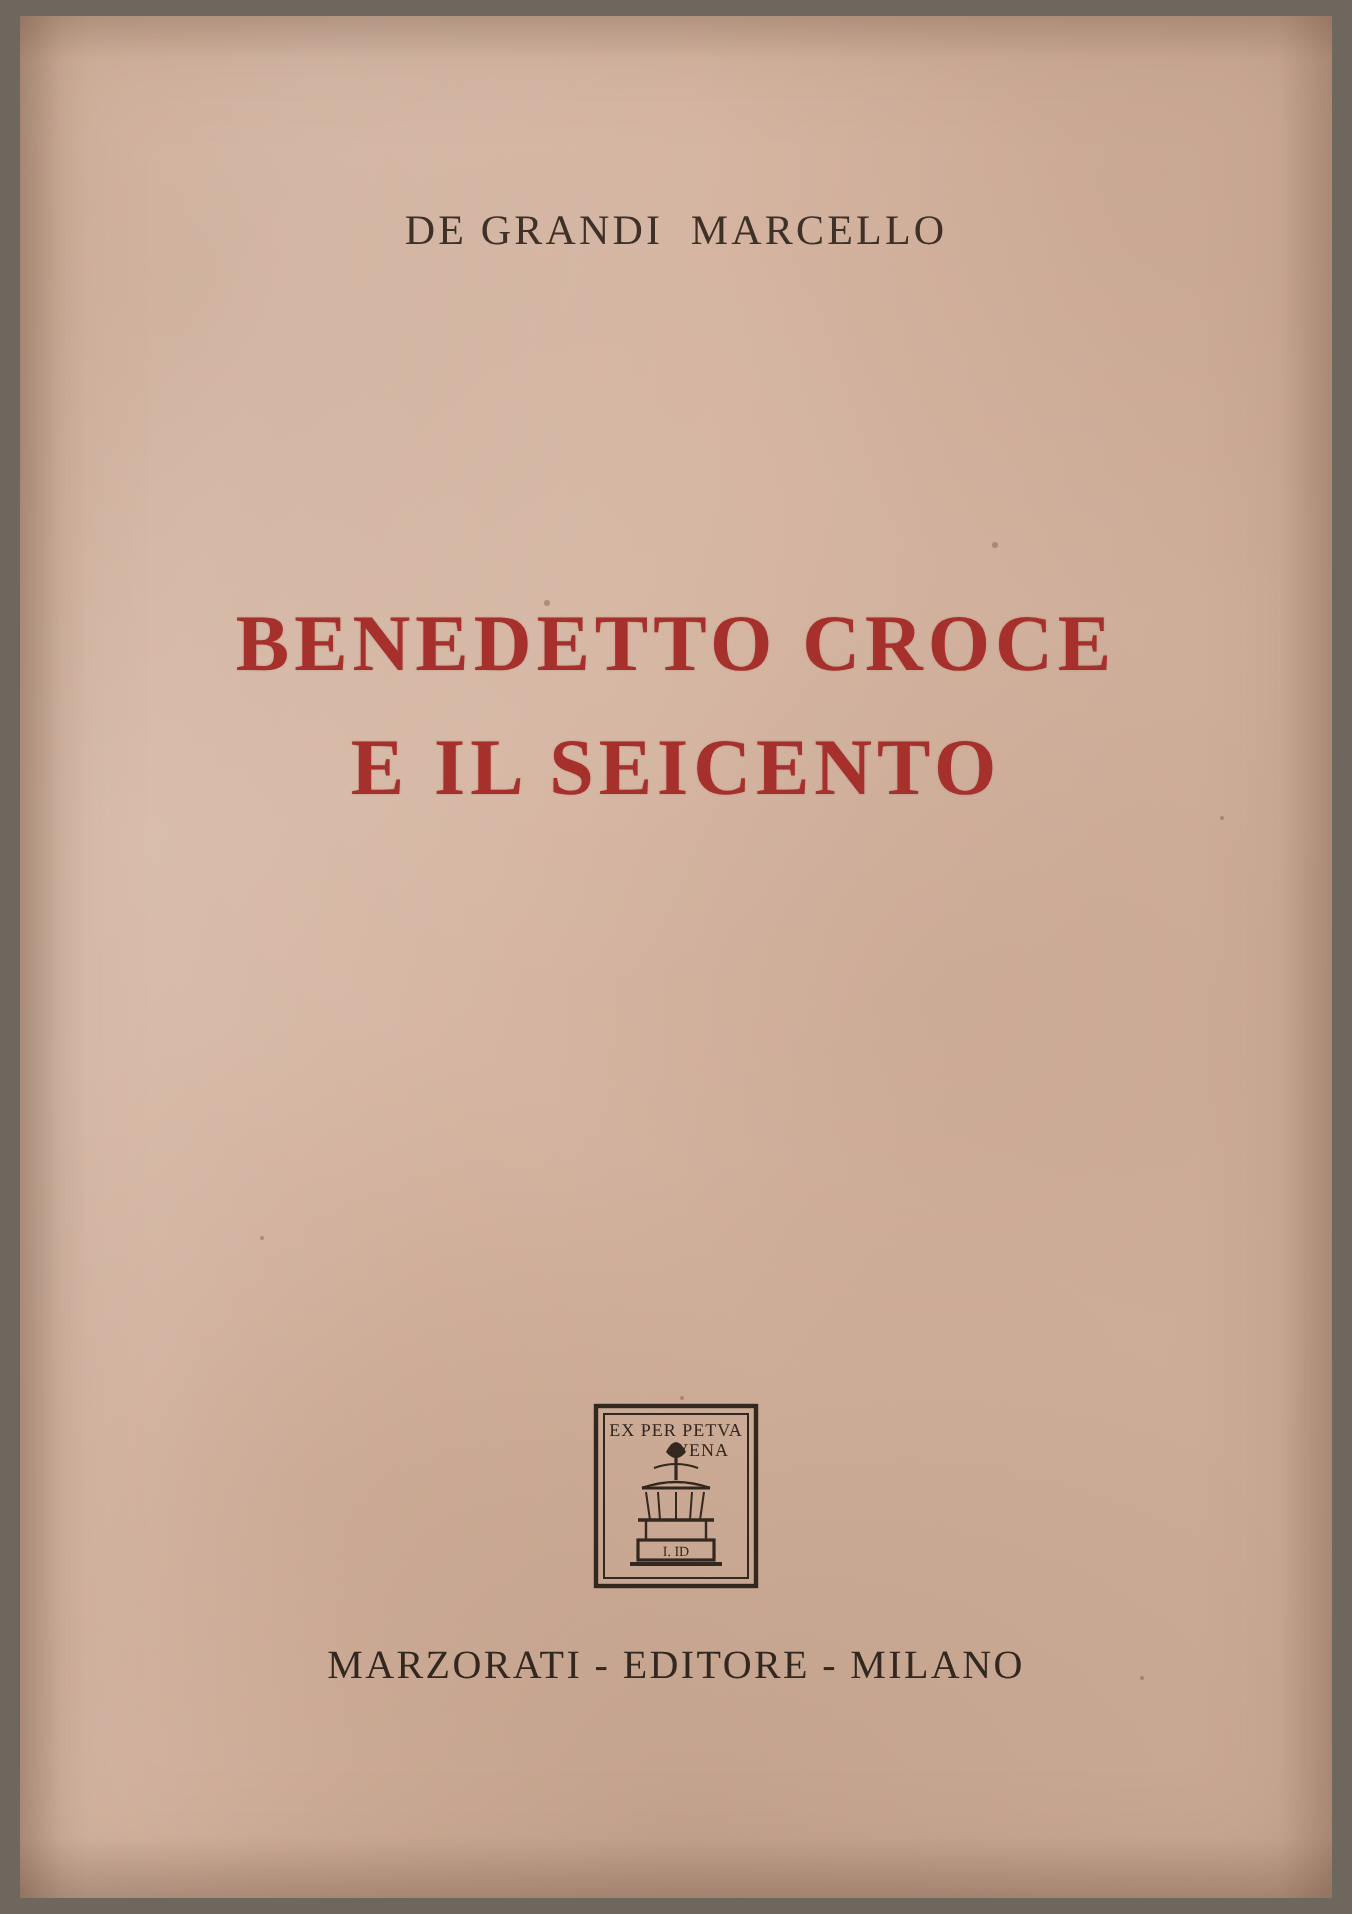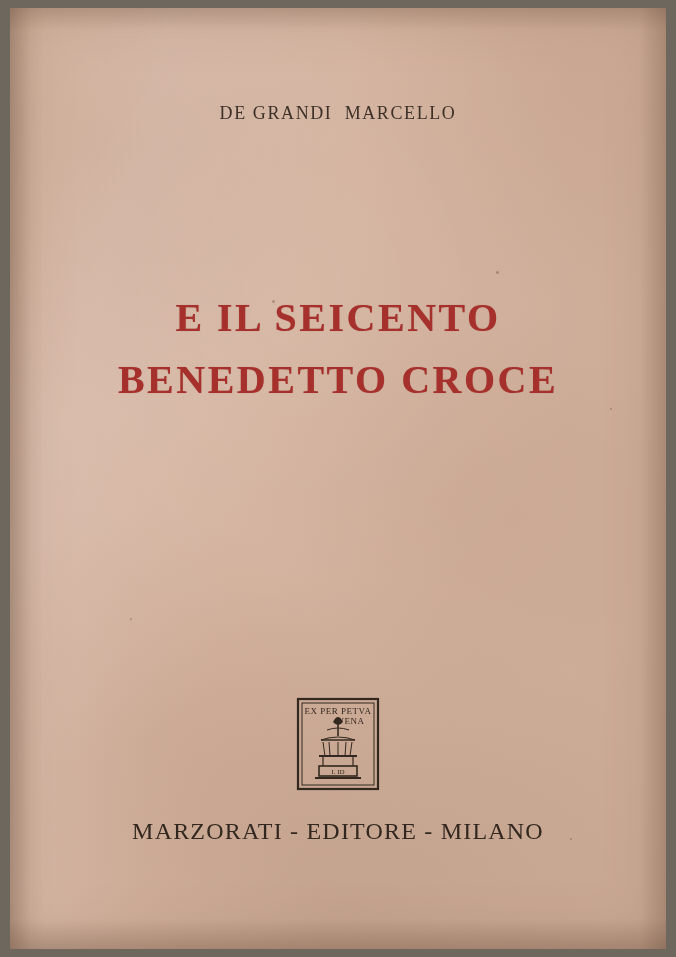--- a/index.html
+++ b/index.html
@@ -84,21 +84,21 @@
     position: absolute;
     inset: 0;
     display: flex;
     flex-direction: column;
     align-items: center;
     z-index: 3;
   }
 
   .author {
     margin-top: 95px;
-    font-size: 18px;
+    font-size: 21px;
     letter-spacing: 1.6px;
     color: #3d3128;
     font-family: "Liberation Serif", serif;
     text-align: center;
     white-space: pre;
   }
 
   .title-block {
     margin-top: 163px;
     text-align: center;
@@ -119,21 +119,21 @@
     margin-top: 285px;
     width: 86px;
     height: 96px;
     display: flex;
     align-items: flex-start;
     justify-content: center;
   }
 
   .publisher {
     margin-top: 26px;
-    font-size: 24px;
+    font-size: 20px;
     letter-spacing: 1.2px;
     color: #33281f;
     font-family: "Liberation Serif", serif;
     white-space: pre;
   }
 
   
   .speck {
     position: absolute;
     border-radius: 50%;
@@ -158,22 +158,22 @@
     <div class="speck" style="left:600px;top:400px;width:2px;height:2px;"></div>
     <div class="speck" style="left:120px;top:610px;width:2px;height:2px;"></div>
     <div class="speck" style="left:330px;top:690px;width:2px;height:2px;"></div>
     <div class="speck" style="left:560px;top:830px;width:2px;height:2px;"></div>
 
     <div class="content">
 
       <div class="author">DE GRANDI  MARCELLO</div>
 
       <div class="title-block">
+        <div class="title-line">BENEDETTO CROCE</div>
         <div class="title-line">E IL SEICENTO</div>
-        <div class="title-line">BENEDETTO CROCE</div>
       </div>
 
       <div class="logo-wrap">
         <svg width="86" height="96" viewBox="0 0 86 96" xmlns="http://www.w3.org/2000/svg">
           <rect x="3" y="3" width="80" height="90" fill="none" stroke="#33281f" stroke-width="2.2"></rect>
           <rect x="7" y="7" width="72" height="82" fill="none" stroke="#33281f" stroke-width="1"></rect>
           <text x="43" y="18" font-family="Liberation Serif, serif" font-size="9" fill="#33281f" text-anchor="middle" letter-spacing="0.5">EX PER  PETVA</text>
           <text x="56" y="28" font-family="Liberation Serif, serif" font-size="9" fill="#33281f" text-anchor="middle" letter-spacing="0.5">VENA</text>
           <path d="M43 22 L43 40" stroke="#33281f" stroke-width="1.6"></path>
           <path d="M38 26 Q43 16 48 26 Q43 32 38 26 Z" fill="#33281f"></path>

